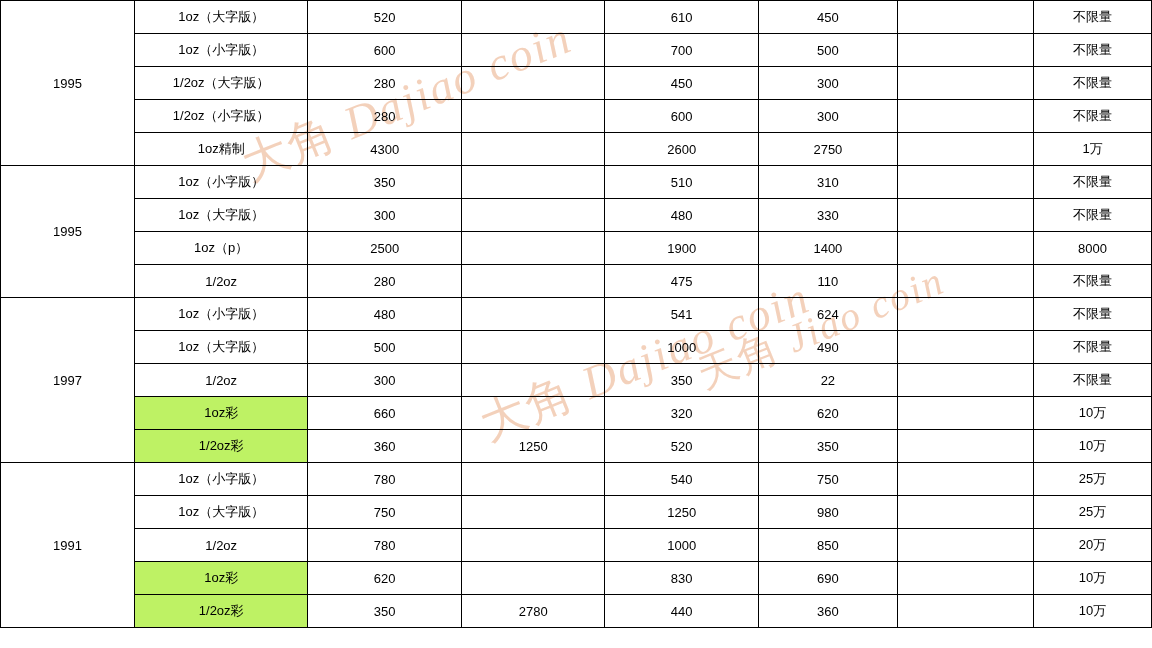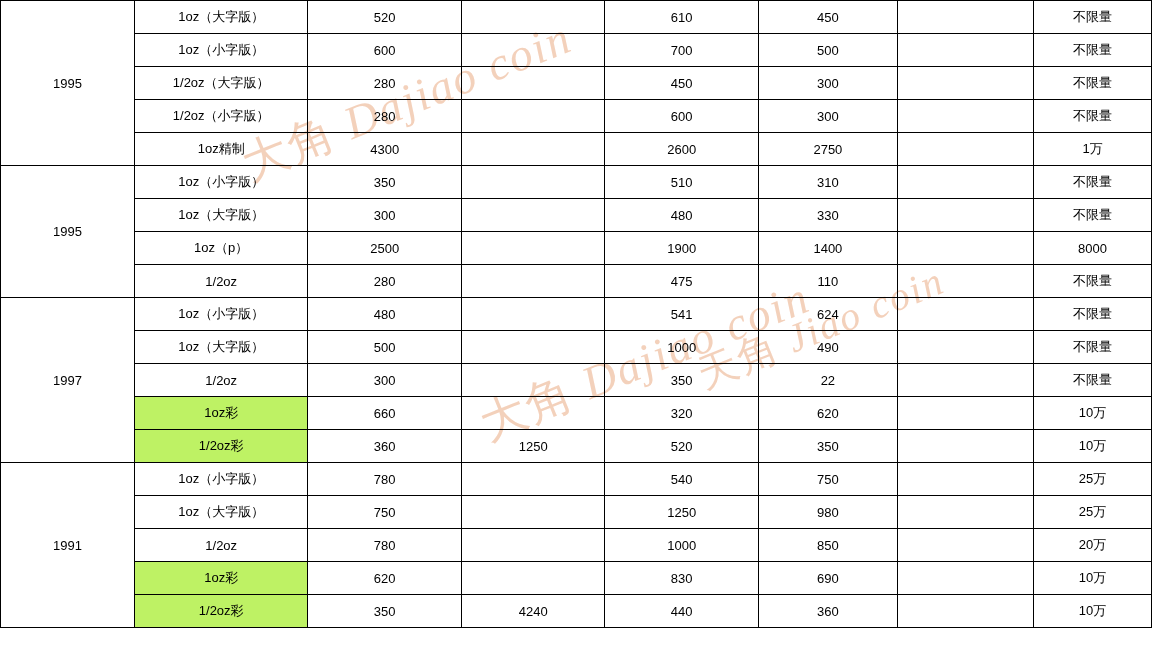--- a/index.html
+++ b/index.html
@@ -286,21 +286,21 @@
           <td class="value-cell">620</td>
           <td class="empty-cell"></td>
           <td class="value-cell">830</td>
           <td class="value-cell">690</td>
           <td class="empty-cell"></td>
           <td class="value-cell">10万</td>
         </tr>
         <tr>
           <td class="name-cell highlight">1/2oz彩</td>
           <td class="value-cell">350</td>
-          <td class="value-cell">4240</td>
+          <td class="value-cell">2780</td>
           <td class="value-cell">440</td>
           <td class="value-cell">360</td>
           <td class="empty-cell"></td>
           <td class="value-cell">10万</td>
         </tr>
       </tbody>
   </table>
 </div>
 
 </body></html>

